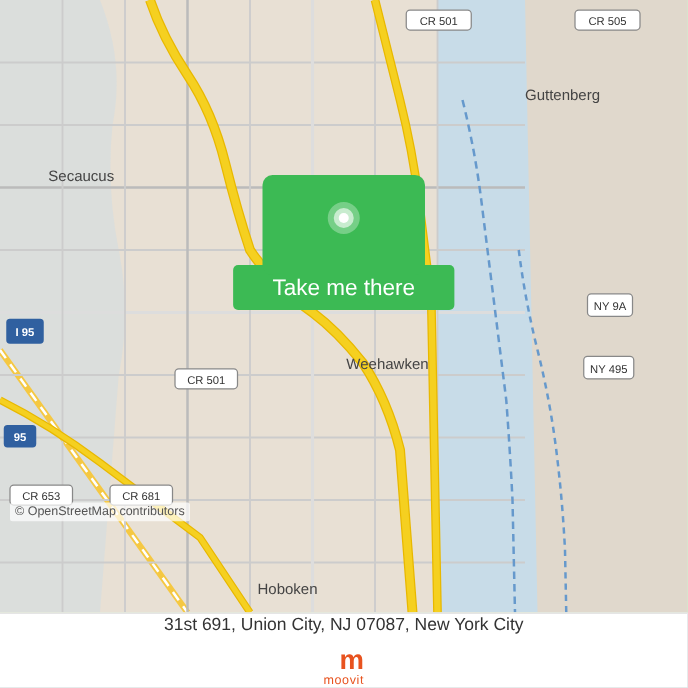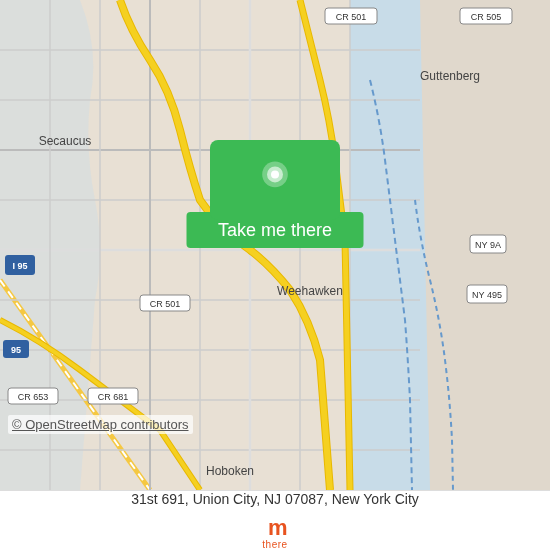--- a/index.html
+++ b/index.html
@@ -102,28 +102,27 @@
     }
 
     .pin-icon {
       width: 40px;
       height: 40px;
     }
 
     
     #osm-credit {
       position: absolute;
-      bottom: 56px;
+      bottom: 73px;
       left: 8px;
-      font-size: 13px;
+      font-size: 10px;
       color: #555;
       background: rgba(255,255,255,0.7);
       padding: 2px 4px;
       border-radius: 2px;
-      text-decoration: underline;
     }
 
     
     .map-svg {
       width: 100%;
       height: 100%;
       position: absolute;
       top: 0;
       left: 0;
     }
@@ -227,15 +226,15 @@
   <button id="take-me-there-btn">Take me there</button>
 
   <div id="osm-credit">© OpenStreetMap contributors</div>
 </div>
 
 <div id="bottom-bar">
   <span id="address-text">31st 691, Union City, NJ 07087, New York City</span>
 
   <div id="moovit-logo">
     <span class="moovit-m">m</span>
-    <span class="moovit-text">there</span>
+    <span class="moovit-text">moovit</span>
   </div>
 </div>
 
 </body></html>

